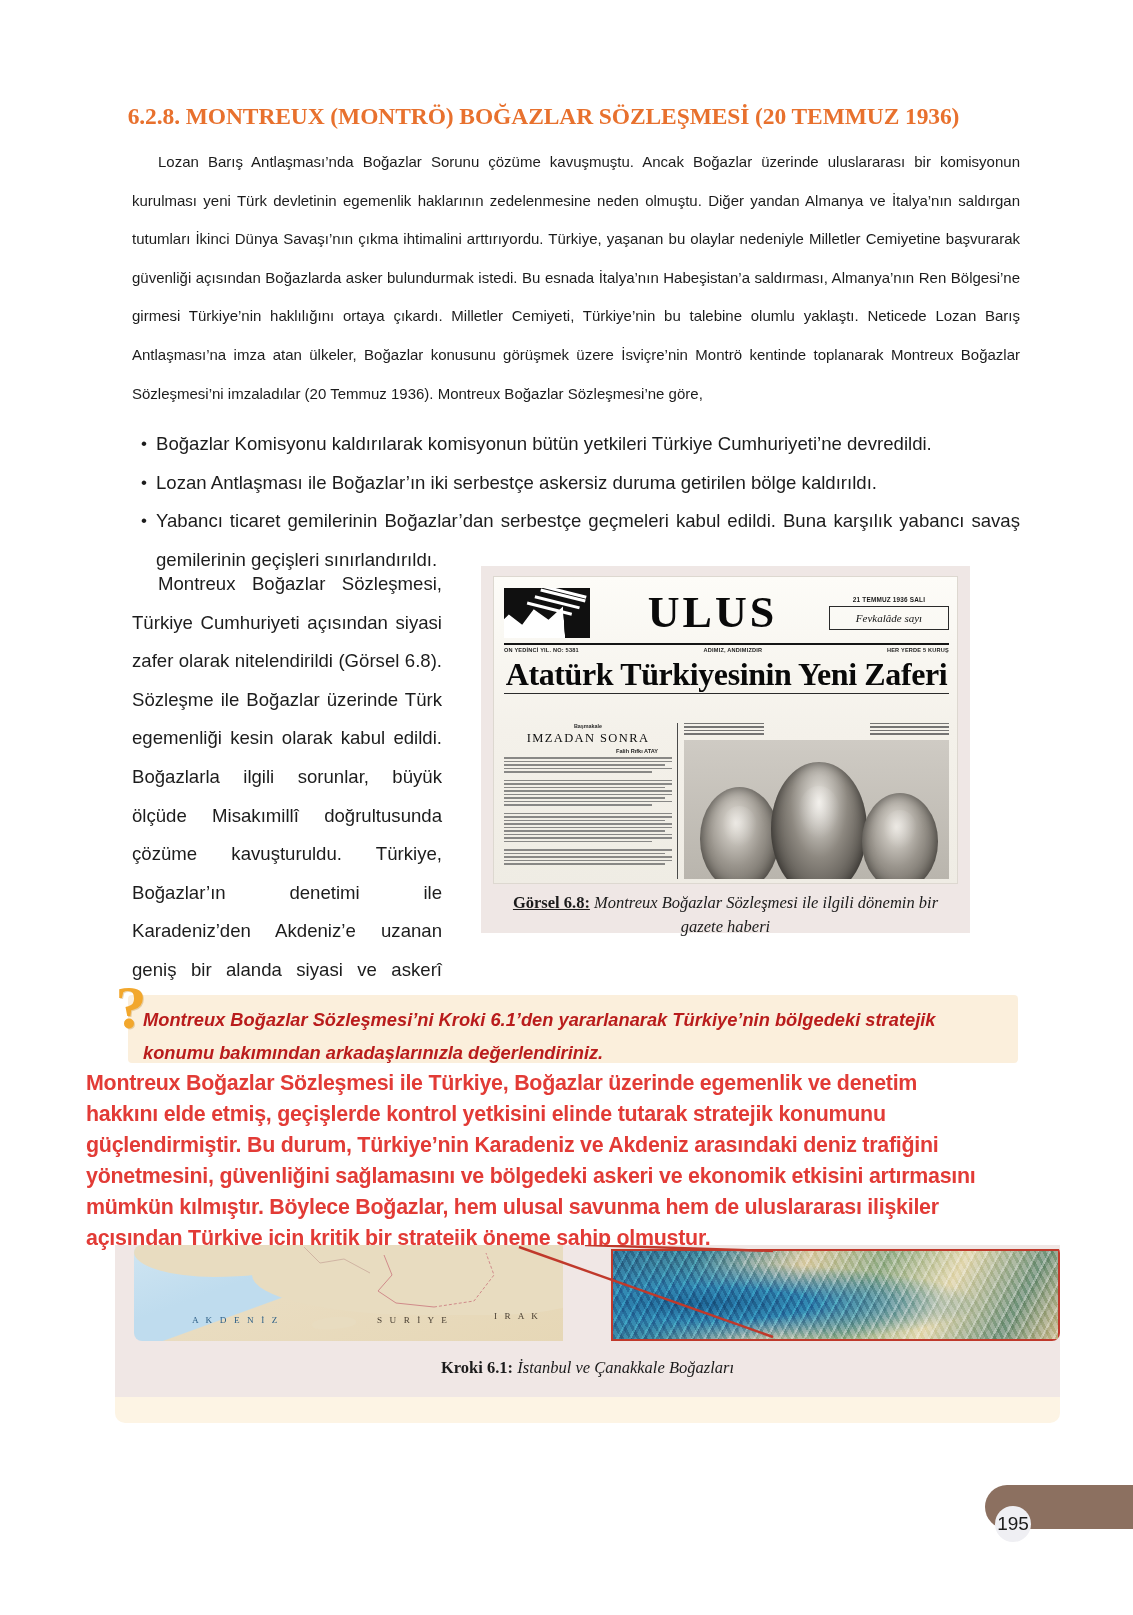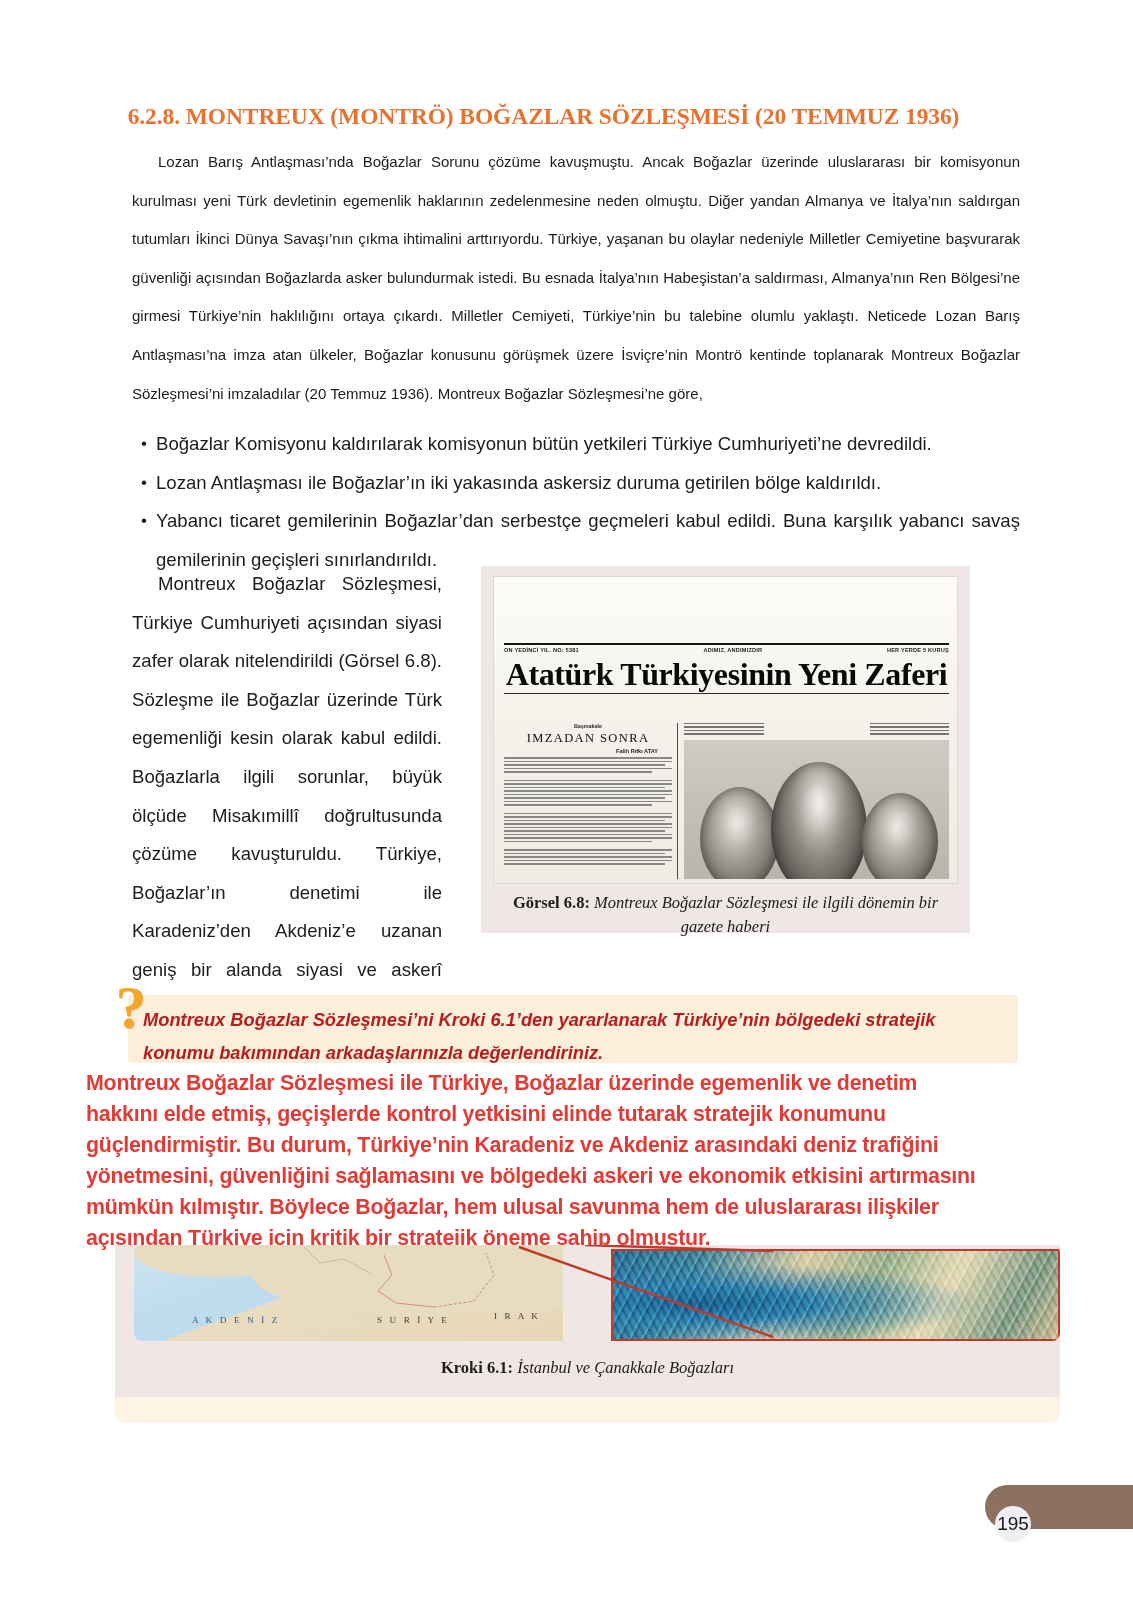--- a/index.html
+++ b/index.html
@@ -326,20 +326,21 @@
     text-align: center;
     font-family: "Liberation Serif", serif;
     font-size: 16.5px;
     line-height: 24px;
     font-style: italic;
     color: #1b1b1b;
   }
   .fig-caption b {
     font-style: normal;
     font-weight: bold;
+    text-decoration: underline;
   }
 
   
   .question-box {
     position: absolute;
     left: 128px;
     top: 995px;
     width: 890px;
     height: 68px;
     background: #FBEFDC;
@@ -529,36 +530,44 @@
     <p class="indent">Lozan Barış Antlaşması’nda Boğazlar Sorunu çözüme kavuşmuştu. Ancak Boğazlar üzerinde uluslararası bir komisyonun kurulması yeni Türk devletinin egemenlik haklarının zedelenmesine neden olmuştu. Diğer yandan Almanya ve İtalya’nın saldırgan tutumları İkinci Dünya Savaşı’nın çıkma ihtimalini arttırıyordu. Türkiye, yaşanan bu olaylar nedeniyle Milletler Cemiyetine başvurarak güvenliği açısından Boğazlarda asker bulundurmak istedi. Bu esnada İtalya’nın Habeşistan’a saldırması, Almanya’nın Ren Bölgesi’ne girmesi Türkiye’nin haklılığını ortaya çıkardı. Milletler Cemiyeti, Türkiye’nin bu talebine olumlu yaklaştı. Neticede Lozan Barış Antlaşması’na imza atan ülkeler, Boğazlar konusunu görüşmek üzere İsviçre’nin Montrö kentinde toplanarak Montreux Boğazlar Sözleşmesi’ni imzaladılar (20 Temmuz 1936). Montreux Boğazlar Sözleşmesi’ne göre,</p>
   </div>
 
   <div class="bullets">
     <div class="bullet-row">
       <span class="bullet-dot">•</span>
       <span class="bullet-text">Boğazlar Komisyonu kaldırılarak komisyonun bütün yetkileri Türkiye Cumhuriyeti’ne devredildi.</span>
     </div>
     <div class="bullet-row">
       <span class="bullet-dot">•</span>
-      <span class="bullet-text">Lozan Antlaşması ile Boğazlar’ın iki yakasında askersiz duruma getirilen bölge kaldırıldı.</span>
+      <span class="bullet-text">Lozan Antlaşması ile Boğazlar’ın iki serbestçe askersiz duruma getirilen bölge kaldırıldı.</span>
     </div>
     <div class="bullet-row">
       <span class="bullet-dot">•</span>
       <span class="bullet-text">Yabancı ticaret gemilerinin Boğazlar’dan serbestçe geçmeleri kabul edildi. Buna karşılık yabancı savaş gemilerinin geçişleri sınırlandırıldı.</span>
     </div>
   </div>
 
   <div class="lower-text">
     <p>Montreux Boğazlar Sözleşmesi, Türkiye Cumhuriyeti açısından siyasi zafer olarak nitelendirildi (Görsel 6.8). Sözleşme ile Boğazlar üzerinde Türk egemenliği kesin olarak kabul edildi. Boğazlarla ilgili sorunlar, büyük ölçüde Misakımillî doğrultusunda çözüme kavuşturuldu. Türkiye, Boğazlar’ın denetimi ile Karadeniz’den Akdeniz’e uzanan geniş bir alanda siyasi ve askerî bakımdan büyük güç kazandı.</p>
   </div>
 
   <div class="figure-6-8">
     <div class="news-wrap">
       <div class="news-inner"></div>
 
+      <div class="news-top">
+        <div class="news-logo"></div>
+        <div class="news-name">ULUS</div>
+        <div class="news-meta">
+          <div class="news-date">21 TEMMUZ 1936 SALI</div>
+          <div class="news-box">Fevkalâde sayı</div>
+        </div>
+      </div>
 
       <div class="news-rule"></div>
       <div class="news-subbar">
         <span>ON YEDİNCİ YIL. NO: 5381</span>
         <span>ADIMIZ, ANDIMIZDIR</span>
         <span>HER YERDE 5 KURUŞ</span>
       </div>
 
       <div class="news-headline">Atatürk Türkiyesinin Yeni Zaferi</div>
       <div class="news-rule2"></div>

